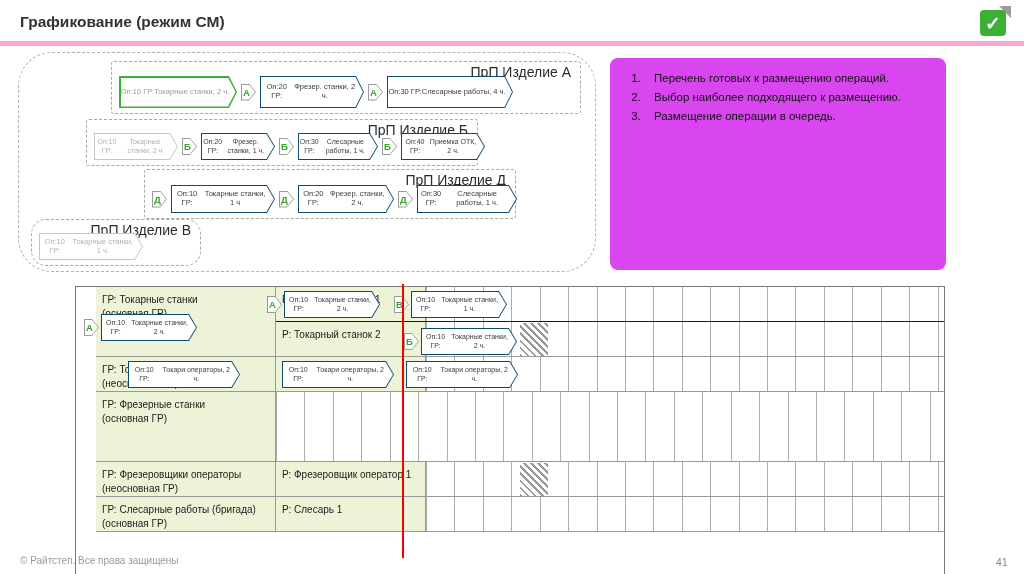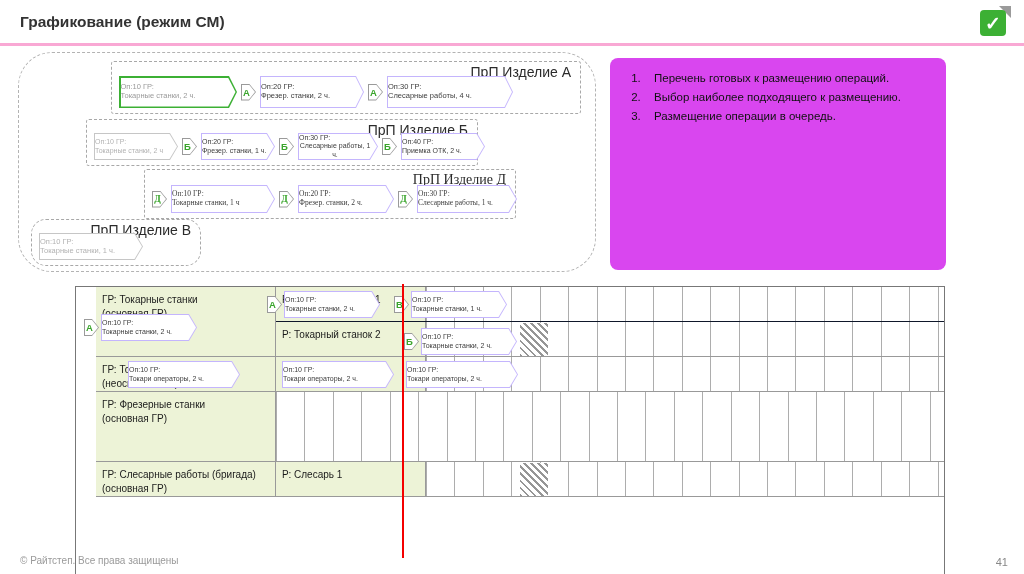--- a/index.html
+++ b/index.html
@@ -1,42 +1,42 @@
 <!DOCTYPE html>
 <html><head>
 <meta charset="utf-8">
 <style>
   * { box-sizing: border-box; margin: 0; padding: 0; }
   html,body { background:#fff; }
   body { font-family: "Liberation Sans", sans-serif; }
   #stage { position:relative; width:1024px; height:574px; background:#fff; overflow:hidden; }
 
   
-  .header { position:absolute; top:0; left:0; width:100%; height:46px; border-bottom:3px solid #f9a8d4; background:#fff; }
+  .header { position:absolute; top:0; left:0; width:100%; height:46px; border-bottom:5px solid #f9a8d4; background:#fff; }
   .title { position:absolute; left:20px; top:13px; font-size:15.5px; font-weight:bold; color:#333; }
   .logo { position:absolute; top:8px; right:16px; width:30px; height:30px; }
   .logo-arrow { position:absolute; top:-2px; right:-3px; width:0; height:0;
     border-left:12px solid transparent; border-top:12px solid #9a9a9a; }
   .logo-check { position:absolute; inset:2px; background:#3cb034; border-radius:4px;
     color:#fff; font-size:19px; font-weight:bold; display:flex; align-items:center; justify-content:center; }
 
   
   .process-panel { position:absolute; left:18px; top:52px; width:578px; height:220px;
     border:1.5px dashed #b3b3b3; border-radius:34px; background:#fff; }
   .pbox { position:absolute; border:1px dashed #a8a8a8; border-radius:3px; background:#fff; }
   .pbox-label { position:absolute; top:2px; right:9px; font-size:14px; color:#2b2b2b; }
   .pbox-ops { position:absolute; left:7px; bottom:5px; display:flex; align-items:center; }
   .pbox-ops > * + * { margin-left:4px; }
 
   
-  .op { position:relative; flex-shrink:0; background:#c4b5fd;
+  .op { position:relative; flex-shrink:0; background:#0c4a6e;
     clip-path:polygon(0 0, calc(100% - 8px) 0, 100% 50%, calc(100% - 8px) 100%, 0 100%); }
   .op-in { position:absolute; inset:1px; background:#fff;
     clip-path:polygon(0 0, calc(100% - 7.5px) 0, 100% 50%, calc(100% - 7.5px) 100%, 0 100%);
-    display:flex; flex-direction:column; align-items:flex-start; justify-content:center;
+    display:flex; flex-direction:row; align-items:center; justify-content:center;
     text-align:center; color:#3c3c3c; font-size:7.5px; line-height:1.18; padding-right:6px; }
   .op.small .op-in { font-size:7px; }
   .op.sel { background:#3cb034; }
   .op.sel .op-in { inset:1.5px; color:#9a9a9a; }
   .op.ghost { background:#c6c6c6; }
   .op.ghost .op-in { color:#b2b2b2; }
 
   
   .tag { position:relative; flex-shrink:0; width:15px; height:17px; background:#9a9a9a;
     clip-path:polygon(0 0, 8px 0, 100% 50%, 8px 100%, 0 100%); }
@@ -159,21 +159,21 @@
           </div>
         <div class="op small" style="width:84px; height:27px;">
           <div class="op-in">
               <span>Оп:40 ГР:</span>
               <span>Приемка ОТК, 2 ч.</span>
             </div>
         </div>
       </div>
     </div>
 
-    <div class="pbox" style="left:125px; top:116px; width:372px; height:50px;font-family:Liberation Serif, serif;">
+    <div class="pbox" style="left:125px; top:116px; width:372px; height:50px;">
       <div class="pbox-label">ПрП Изделие Д</div>
       <div class="pbox-ops">
         <div class="tag">
             <div class="tag-in">Д</div>
           </div>
         <div class="op" style="width:104px; height:28px;">
           <div class="op-in">
               <span>Оп:10 ГР:</span>
               <span>Токарные станки, 1 ч</span>
             </div>
@@ -258,20 +258,32 @@
         <div>ГР: Фрезерные станки</div>
         <div>(основная ГР)</div>
       </div>
       <div class="subrows">
         <div class="subrow">
           <div class="grid"></div>
         </div>
       </div>
     </div>
 
+    <div class="grow" style="height:35px;">
+      <div class="gcell">
+        <div>ГР: Фрезеровщики операторы</div>
+        <div>(неосновная ГР)</div>
+      </div>
+      <div class="subrows">
+        <div class="subrow">
+          <div class="rcell">Р: Фрезеровщик оператор 1</div>
+          <div class="grid"></div>
+        </div>
+      </div>
+    </div>
 
     <div class="grow" style="height:35px;">
       <div class="gcell">
         <div>ГР: Слесарные работы (бригада)</div>
         <div>(основная ГР)</div>
       </div>
       <div class="subrows">
         <div class="subrow">
           <div class="rcell">Р: Слесарь 1</div>
           <div class="grid"></div>

